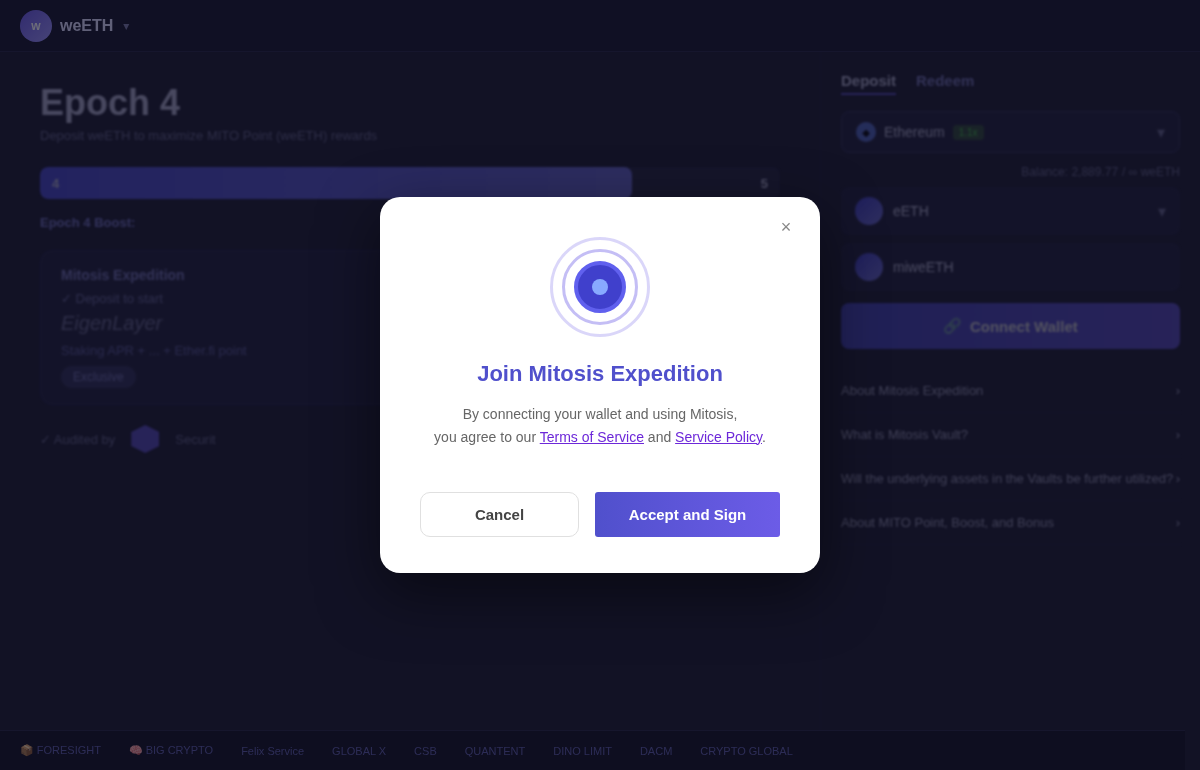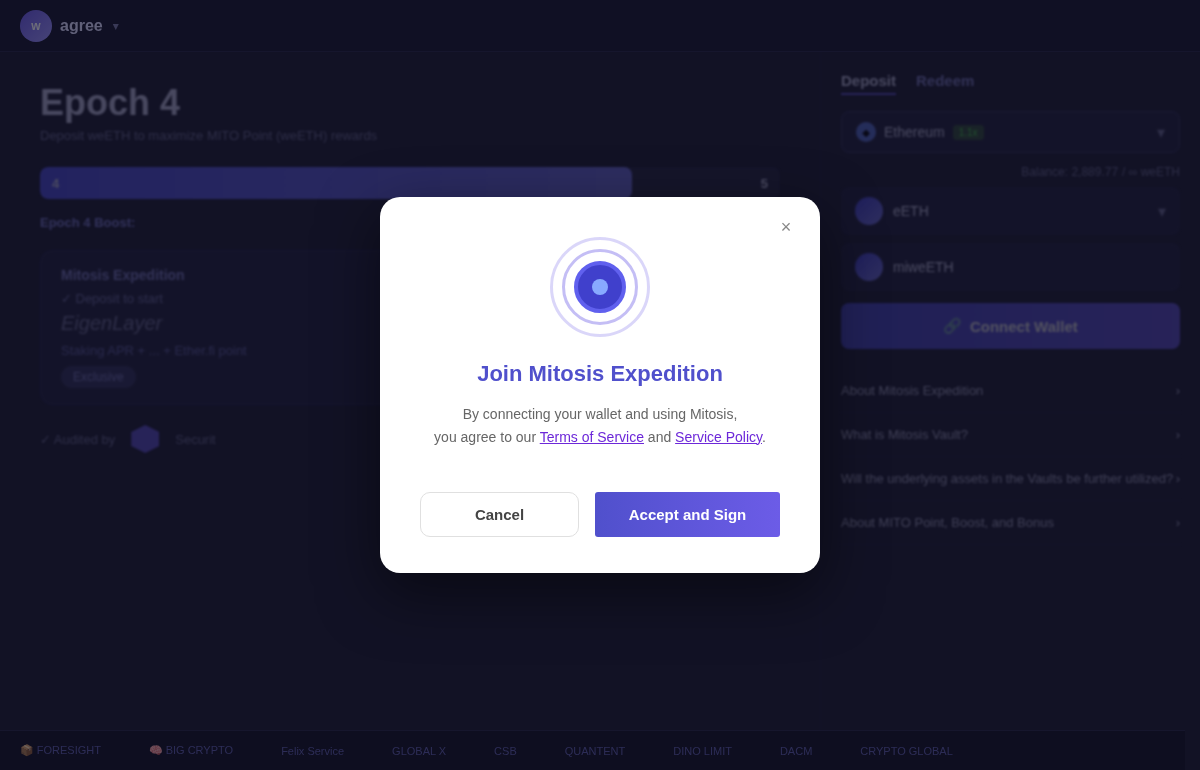--- a/index.html
+++ b/index.html
@@ -329,21 +329,21 @@
     .bottom-ticker {
       position: absolute;
       bottom: 0;
       left: 0;
       right: 15px;
       height: 40px;
       background: #151525;
       display: flex;
       align-items: center;
       padding: 0 20px;
-      gap: 48px;
+      gap: 28px;
       border-top: 1px solid #2a2a45;
     }
 
     .ticker-item {
       color: #6060aa;
       font-size: 11px;
       font-weight: 500;
       white-space: nowrap;
     }
 
@@ -487,21 +487,21 @@
 </head>
 <body>
 
 <div class="bg-page">
 
   <div class="top-bar">
     <div class="logo-area">
       <div class="logo-circle">
         <span>w</span>
       </div>
-      <span class="logo-text">agree</span>
+      <span class="logo-text">weETH</span>
       <span class="logo-chevron">▾</span>
     </div>
   </div>
 
   <div class="main-content">
 
     <div class="left-panel">
       <div class="epoch-title">Epoch 4</div>
       <div class="epoch-subtitle">Deposit weETH to maximize MITO Point (weETH) rewards</div>
 

